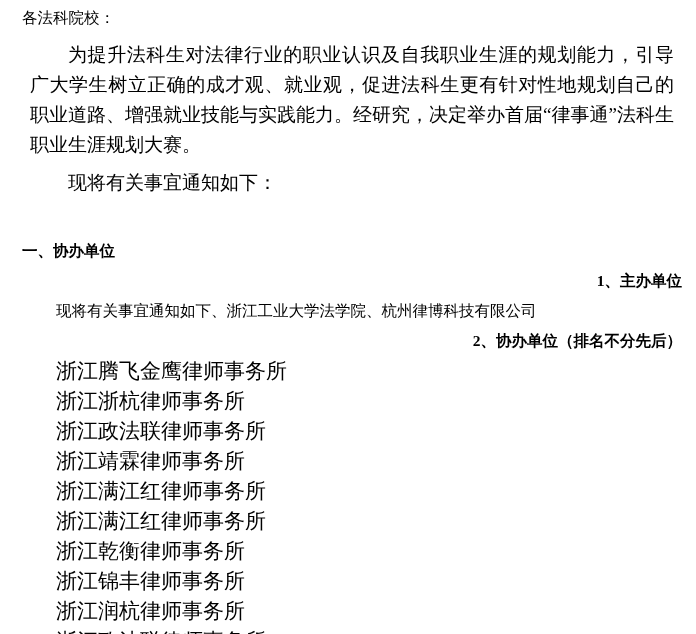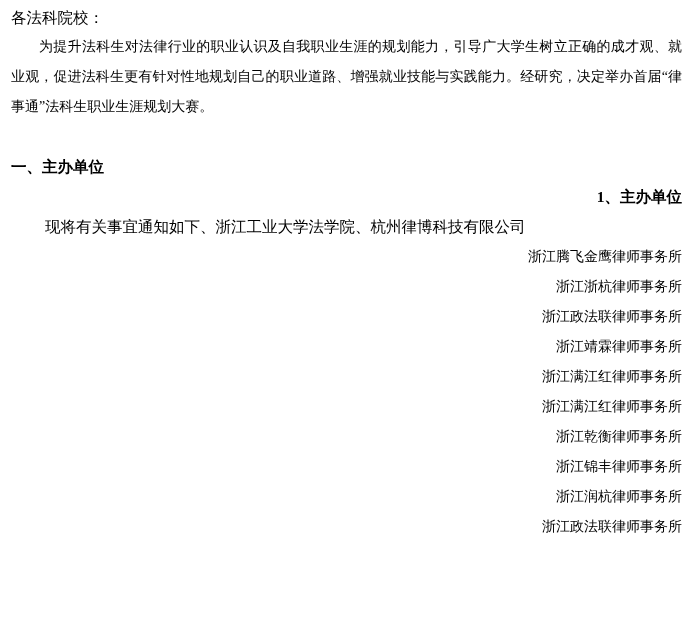--- a/index.html
+++ b/index.html
@@ -12,26 +12,26 @@
     background: #ffffff;
     font-family: "Liberation Serif", "DejaVu Serif", serif;
     color: #000000;
     overflow: hidden;
   }
   .page {
     position: relative;
     width: 696px;
     height: 472px;
     box-sizing: border-box;
-    padding: 4px 14px 0 9px;
+    padding: 4px 14px 0 20px;
   }
   .para {
-    font-size: 14px;
+    font-size: 19px;
     line-height: 30px;
-    margin: 0;
+    margin: 8px;
     text-align: justify;
     text-justify: inter-ideograph;
   }
   .salutation {
     font-size: 15.5px;
     line-height: 28px;
     margin: 0 0 0 0;
     padding-left: 2px;
   }
   .indent {
@@ -55,48 +55,49 @@
     padding-left: 2px;
     text-align: right;
   }
   .org-line {
     font-size: 15.5px;
     line-height: 30px;
     margin: 0;
     padding-left: 36px;
   }
   .list-line {
-    font-size: 14px;
+    font-size: 21px;
     line-height: 30px;
     margin: 0;
     padding-left: 36px;
-    text-align: right;
   }
   .body-block {
     padding-left: 2px;
   }
 </style>
 </head>
 <body>
 
 <div class="page">
 
   <div class="salutation">各法科院校：</div>
 
   <div class="body-block">
     <p class="para indent">为提升法科生对法律行业的职业认识及自我职业生涯的规划能力，引导广大学生树立正确的成才观、就业观，促进法科生更有针对性地规划自己的职业道路、增强就业技能与实践能力。经研究，决定举办首届“律事通”法科生职业生涯规划大赛。</p>
+    <p class="para indent">现将有关事宜通知如下：</p>
   </div>
 
   <div class="spacer-line"></div>
 
-  <div class="heading">一、主办单位</div>
+  <div class="heading">一、协办单位</div>
 
   <div class="subheading">1、主办单位</div>
   <div class="org-line">现将有关事宜通知如下、浙江工业大学法学院、杭州律博科技有限公司</div>
 
+  <div class="subheading">2、协办单位（排名不分先后）</div>
 
   <div class="list-line">浙江腾飞金鹰律师事务所</div>
   <div class="list-line">浙江浙杭律师事务所</div>
   <div class="list-line">浙江政法联律师事务所</div>
   <div class="list-line">浙江靖霖律师事务所</div>
   <div class="list-line">浙江满江红律师事务所</div>
   <div class="list-line">浙江满江红律师事务所</div>
   <div class="list-line">浙江乾衡律师事务所</div>
   <div class="list-line">浙江锦丰律师事务所</div>
   <div class="list-line">浙江润杭律师事务所</div>

